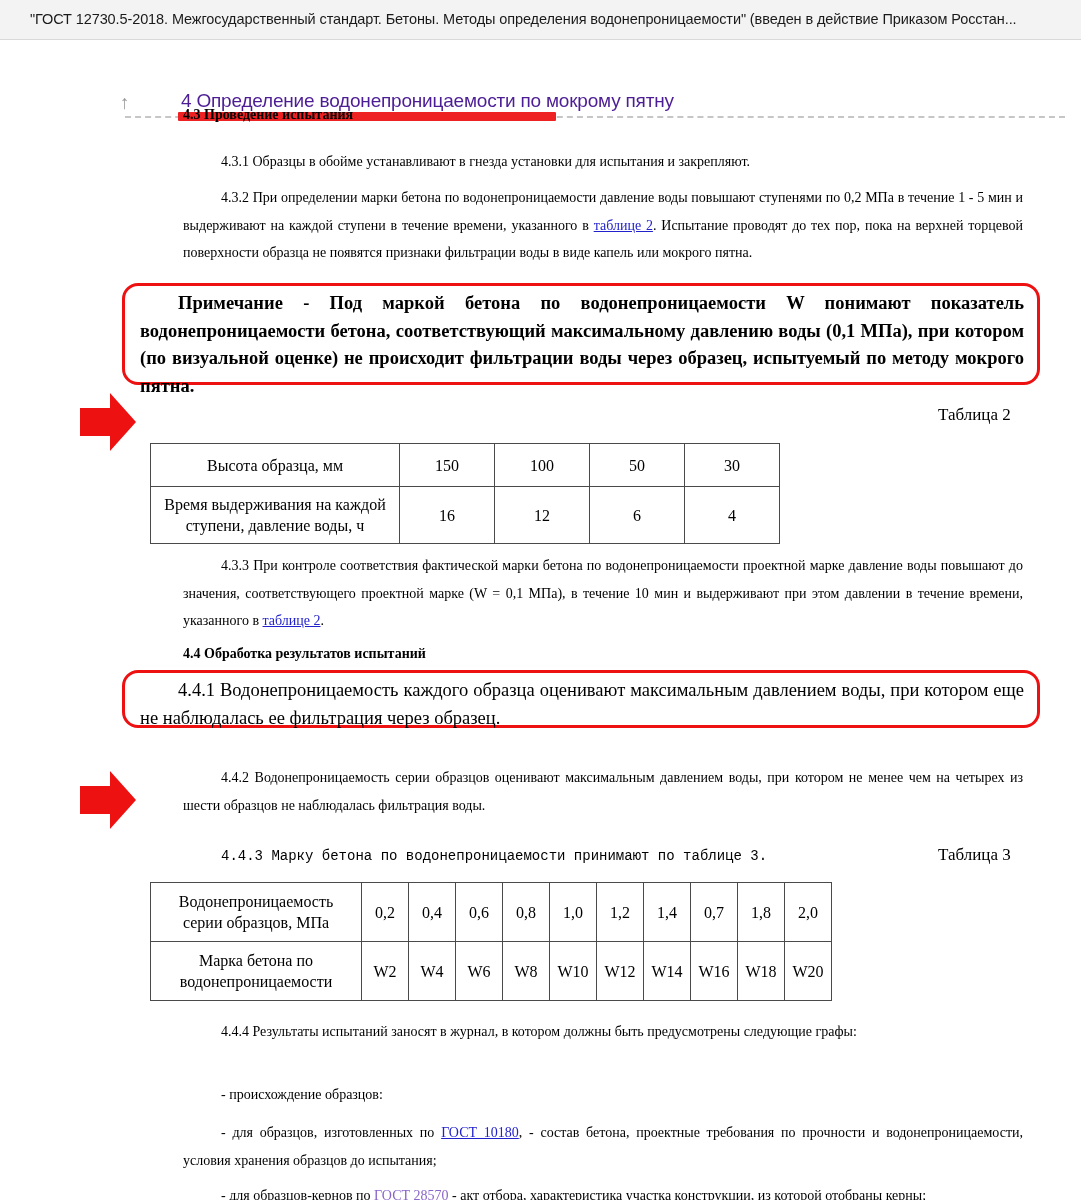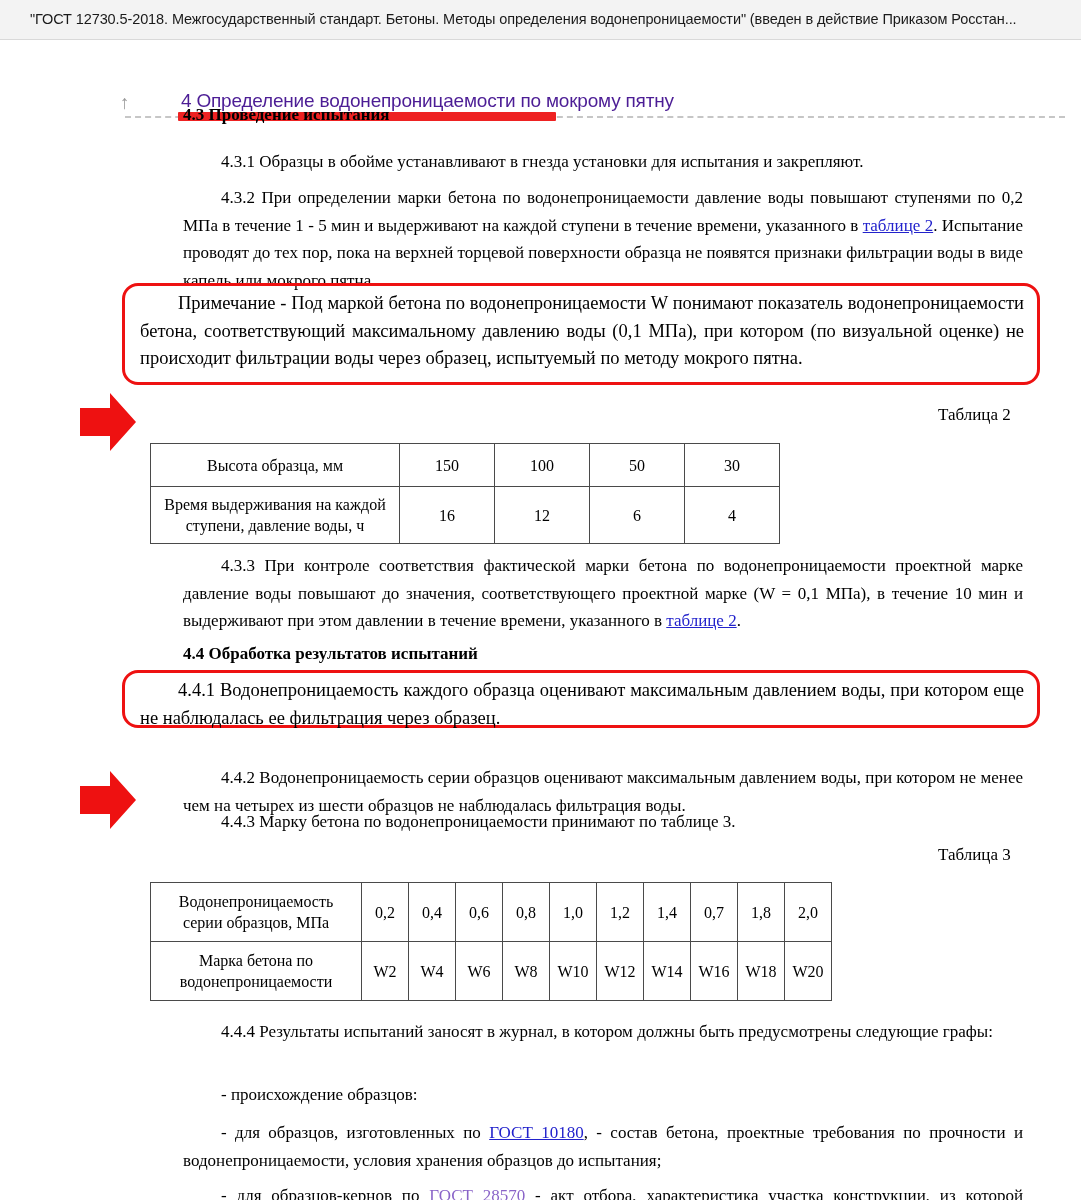--- a/index.html
+++ b/index.html
@@ -84,21 +84,21 @@
 
   
   .doc {
     position: absolute;
     left: 0;
     top: 90px;
     width: 1081px;
   }
   .para {
     position: absolute;
-    font-size: 17px;
+    font-size: 14px;
     line-height: 27.5px;
     text-align: justify;
     text-justify: inter-word;
     color: #000000;
   }
   .h {
     font-weight: bold;
   }
   .indent {
     text-indent: 38px;
@@ -193,21 +193,21 @@
   <div class="para indent" style="left:183px; top:58px; width:840px;">4.3.1 Образцы в обойме устанавливают в гнезда установки для испытания и закрепляют.</div>
 
   <div class="para indent" style="left:183px; top:94px; width:840px;"><span>4.3.2 При определении марки бетона по водонепроницаемости давление воды повышают ступенями по 0,2 МПа в течение 1 - 5 мин и выдерживают на каждой ступени в течение времени, указанного в </span><a class="lnk" href="#">таблице 2</a><span>. Испытание проводят до тех пор, пока на верхней торцевой поверхности образца не появятся признаки фильтрации воды в виде капель или мокрого пятна.</span></div>
 
   <div class="arrow" style="left:80px; top:301px;">
     <svg width="56" height="62" viewBox="0 0 56 62" xmlns="http://www.w3.org/2000/svg">
       <polygon points="0,17 30,17 30,2 56,31 30,60 30,45 0,45" fill="#ee1111"></polygon>
     </svg>
   </div>
   <div class="callout" style="left:122px; top:193px; width:918px; height:102px;"></div>
-  <div class="callout-text indent" style="left:140px; top:200px; width:884px;">Примечание - Под маркой бетона по водонепроницаемости W понимают показатель водонепроницаемости бетона, соответствующий максимальному давлению воды (0,1 МПа), при котором (по визуальной оценке) не происходит фильтрации воды через образец, испытуемый по методу мокрого пятна.</div>
+  <div class="callout-text indent" style="left:140px; top:200px; width:884px;font-weight:bold;">Примечание - Под маркой бетона по водонепроницаемости W понимают показатель водонепроницаемости бетона, соответствующий максимальному давлению воды (0,1 МПа), при котором (по визуальной оценке) не происходит фильтрации воды через образец, испытуемый по методу мокрого пятна.</div>
 
   <div class="tablabel" style="left:938px; top:315px;">Таблица 2</div>
 
   <table class="dtable" id="table2">
     <tbody>
       <tr class="r1">
         <td class="rowhead">Высота образца, мм</td>
         <td class="val">150</td>
         <td class="val">100</td>
         <td class="val">50</td>
@@ -230,21 +230,21 @@
   <div class="arrow" style="left:80px; top:679px;">
     <svg width="56" height="62" viewBox="0 0 56 62" xmlns="http://www.w3.org/2000/svg">
       <polygon points="0,17 30,17 30,2 56,31 30,60 30,45 0,45" fill="#ee1111"></polygon>
     </svg>
   </div>
   <div class="callout" style="left:122px; top:580px; width:918px; height:58px;"></div>
   <div class="callout-text indent" style="left:140px; top:587px; width:884px;">4.4.1 Водонепроницаемость каждого образца оценивают максимальным давлением воды, при котором еще не наблюдалась ее фильтрация через образец.</div>
 
   <div class="para indent" style="left:183px; top:674px; width:840px;">4.4.2 Водонепроницаемость серии образцов оценивают максимальным давлением воды, при котором не менее чем на четырех из шести образцов не наблюдалась фильтрация воды.</div>
 
-  <div class="para indent" style="left:183px; top:718px; width:840px;">4.4.3 Марку бетона по водонепроницаемости принимают по таблице 3.</div>
+  <div class="para indent" style="left:183px; top:753px; width:840px;font-family:Liberation Mono, monospace;">4.4.3 Марку бетона по водонепроницаемости принимают по таблице 3.</div>
 
   <div class="tablabel" style="left:938px; top:755px;">Таблица 3</div>
 
   <table class="dtable" id="table3">
     <tbody>
       <tr>
         <td class="rowhead">Водонепроницаемость серии образцов, МПа</td>
         <td class="val">0,2</td>
         <td class="val">0,4</td>
         <td class="val">0,6</td>

